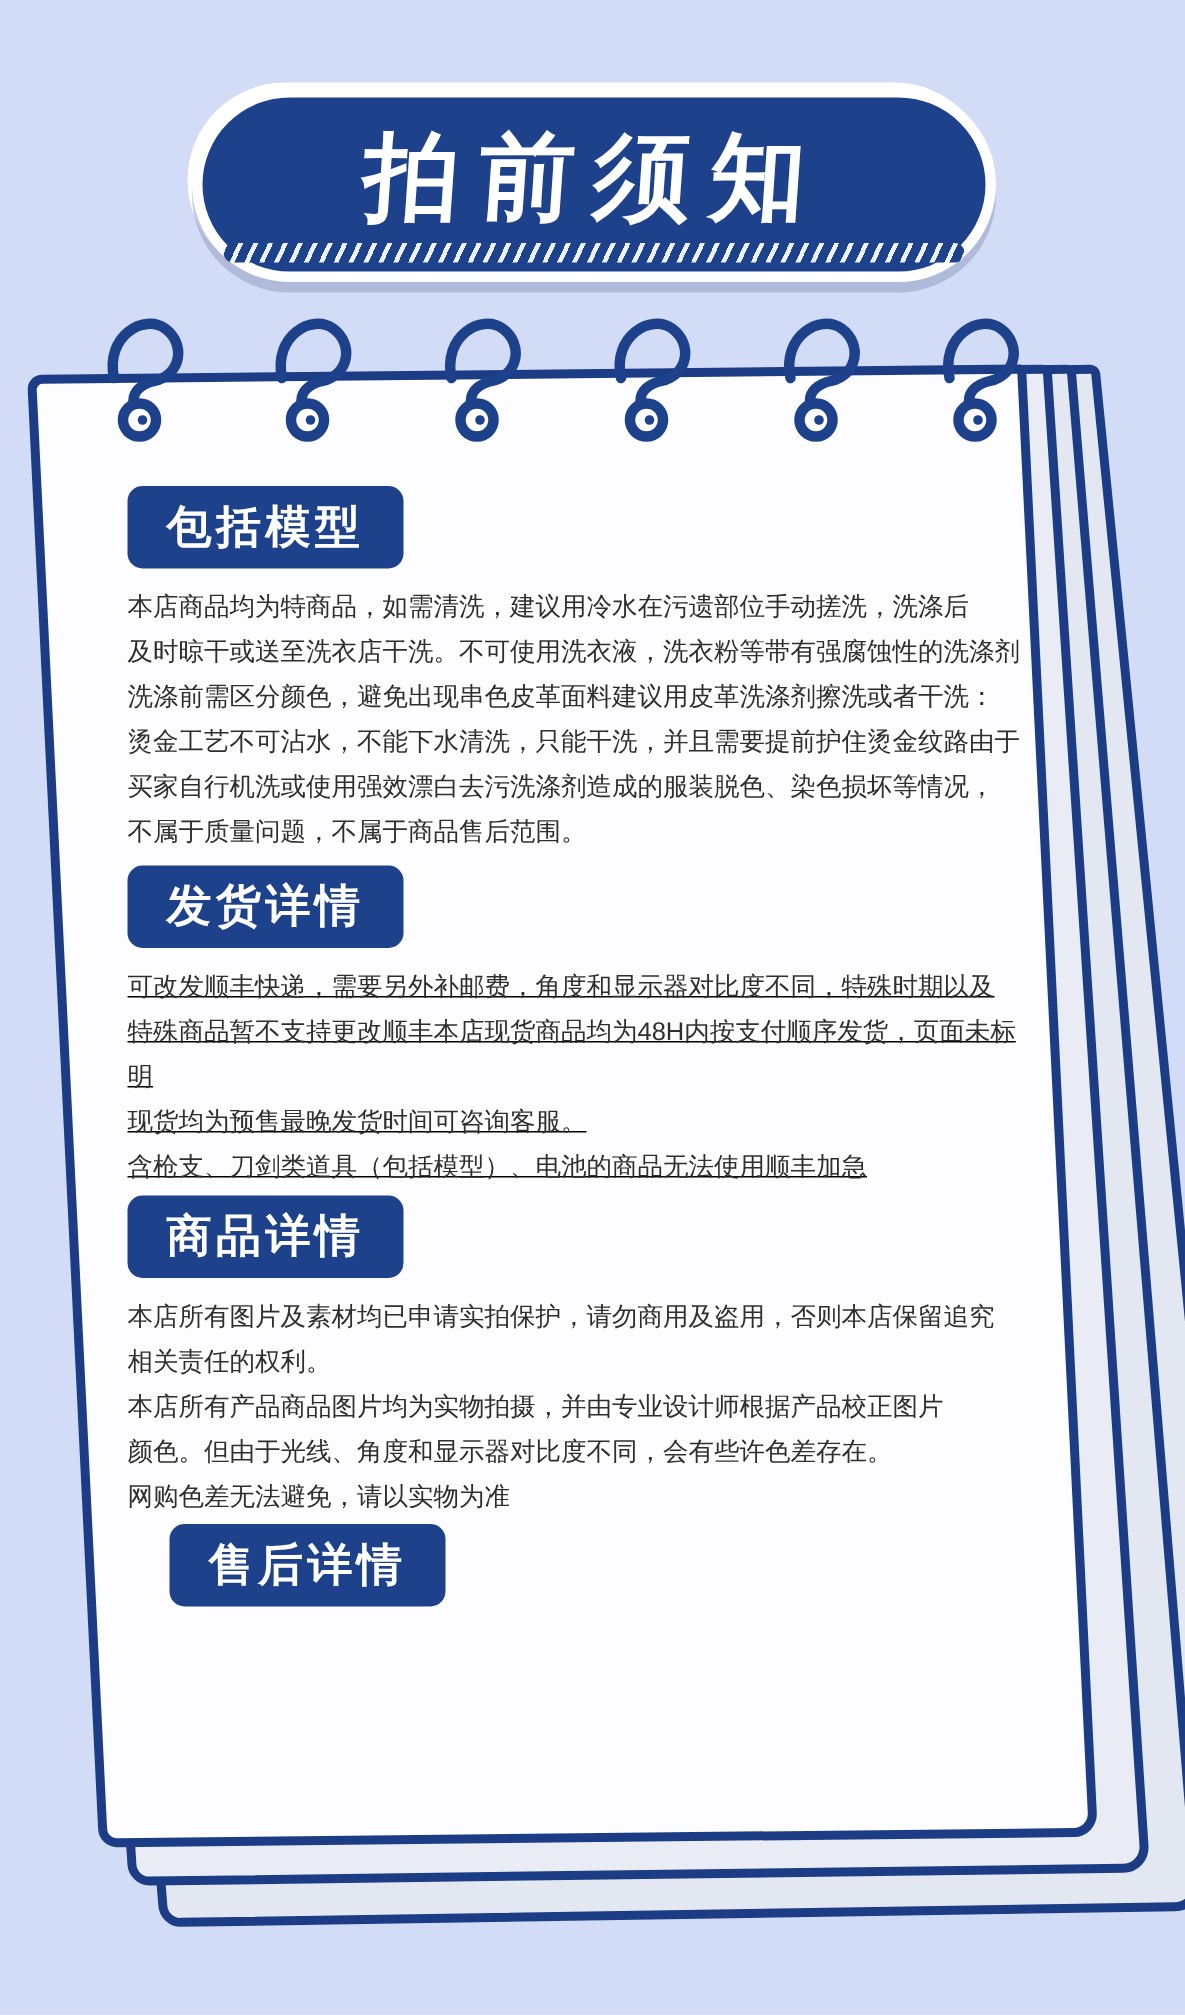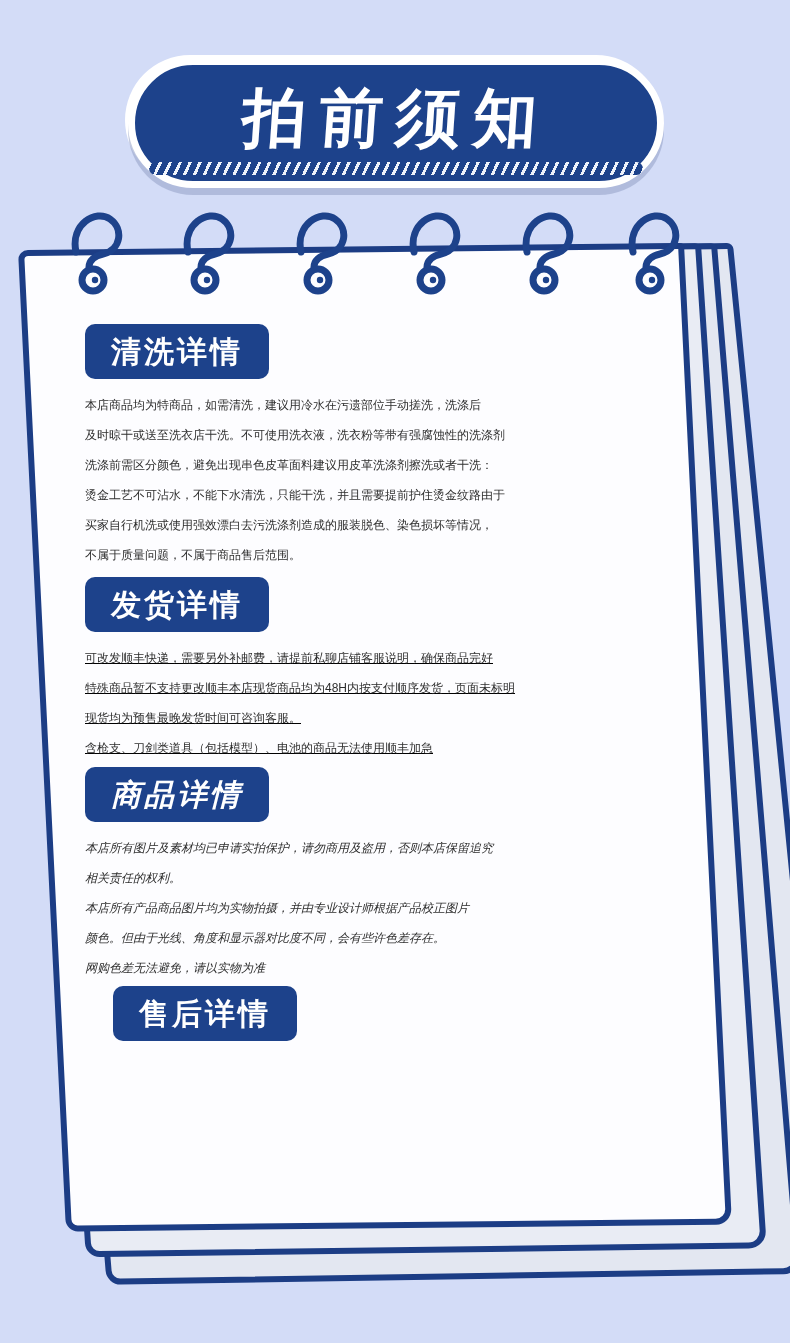--- a/index.html
+++ b/index.html
@@ -43,26 +43,26 @@
   .ring{position:absolute;top:208px;width:60px;height:94px;}
 
   
   .content{position:absolute;left:85px;top:252px;width:606px;}
   .sec-title{
     display:inline-block;height:55px;line-height:55px;padding:0 26px;
     background:#1d428b;color:#ffffff;font-size:30px;font-weight:700;
     letter-spacing:3px;border-radius:10px;white-space:nowrap;
   }
   .sec-body{
-    white-space:pre-line;color:#2e2e2e;font-size:12px;line-height:30px;
+    white-space:pre-line;color:#2e2e2e;font-size:17px;line-height:30px;
     margin-top:11px;
   }
   .sec-wash{margin-top:72px;}
   .sec-ship{margin-top:7px;text-decoration:underline;}
-  .sec-item{margin-top:4px;font-style:italic;}
+  .sec-item{margin-top:4px;}
   .sec-after{margin-top:3px;margin-left:28px;}
   .sec-after .sec-body{line-height:29px;}
 </style>
 </head>
 <body>
 
 <div class="canvas">
 
   <div class="header-pill">
     <div class="pill-title">拍前须知</div>
@@ -101,32 +101,32 @@
   </svg>
   <svg class="ring" style="left:622px" viewBox="0 0 60 94">
     <path d="M11 44 C 5 16, 31 1, 45 11 C 59 21, 56 42, 38 46 C 29 48, 24 53, 24 59" fill="none" stroke="#1d428b" stroke-width="7" stroke-linecap="round"></path>
     <circle cx="28" cy="72" r="11" fill="none" stroke="#1d428b" stroke-width="7"></circle>
     <circle cx="30" cy="72" r="3.2" fill="#1d428b"></circle>
   </svg>
 
   <div class="content">
 
     <section class="sec-wash">
-      <div class="sec-title">清洗详情</div>
+      <div class="sec-title">包括模型</div>
       <div class="sec-body">本店商品均为特商品，如需清洗，建议用冷水在污遗部位手动搓洗，洗涤后
 及时晾干或送至洗衣店干洗。不可使用洗衣液，洗衣粉等带有强腐蚀性的洗涤剂
 洗涤前需区分颜色，避免出现串色皮革面料建议用皮革洗涤剂擦洗或者干洗：
 烫金工艺不可沾水，不能下水清洗，只能干洗，并且需要提前护住烫金纹路由于
 买家自行机洗或使用强效漂白去污洗涤剂造成的服装脱色、染色损坏等情况，
 不属于质量问题，不属于商品售后范围。</div>
     </section>
 
     <section class="sec-ship">
       <div class="sec-title">发货详情</div>
-      <div class="sec-body">可改发顺丰快递，需要另外补邮费，请提前私聊店铺客服说明，确保商品完好
+      <div class="sec-body">可改发顺丰快递，需要另外补邮费，角度和显示器对比度不同，特殊时期以及
 特殊商品暂不支持更改顺丰本店现货商品均为48H内按支付顺序发货，页面未标明
 现货均为预售最晚发货时间可咨询客服。
 含枪支、刀剑类道具（包括模型）、电池的商品无法使用顺丰加急</div>
     </section>
 
     <section class="sec-item">
       <div class="sec-title">商品详情</div>
       <div class="sec-body">本店所有图片及素材均已申请实拍保护，请勿商用及盗用，否则本店保留追究
 相关责任的权利。
 本店所有产品商品图片均为实物拍摄，并由专业设计师根据产品校正图片

